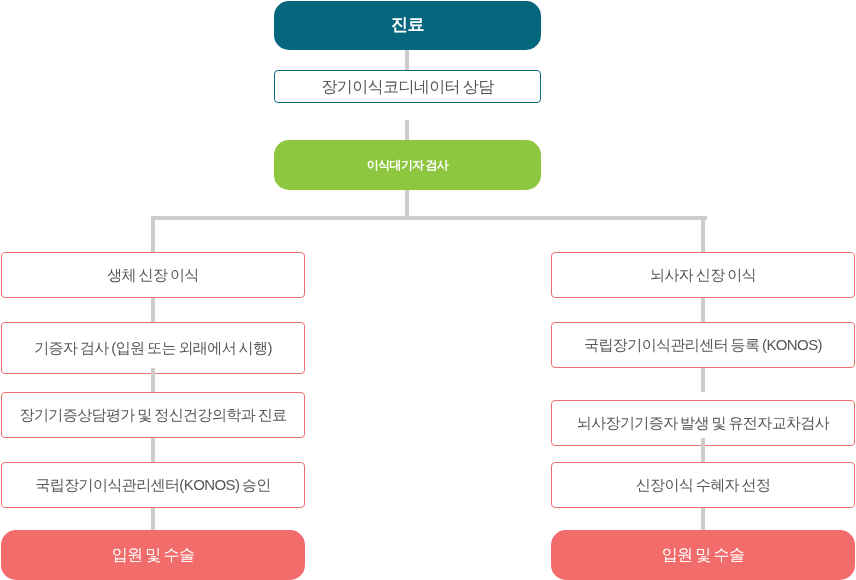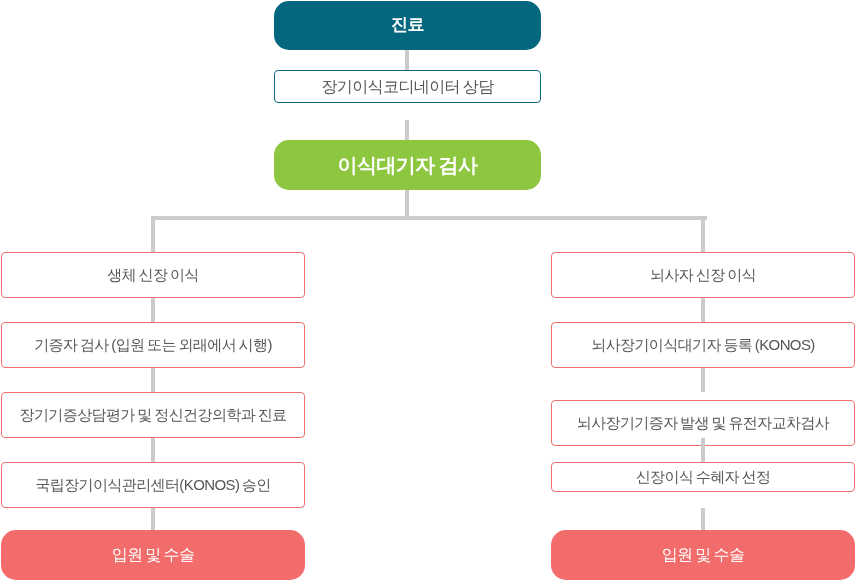--- a/index.html
+++ b/index.html
@@ -41,21 +41,21 @@
     background: #ffffff;
     border: 1px solid #0c6b81;
     border-radius: 4px;
     color: #55565a;
     font-size: 16px;
     font-weight: 400;
   }
   .fill-green {
     background: #8dc63f;
     color: #ffffff;
-    font-size: 20px;
+    font-size: 12px;
     font-weight: 600;
   }
   .outline-red {
     background: #ffffff;
     border: 1px solid #f0706f;
     border-radius: 4px;
     color: #55565a;
     font-size: 15px;
     font-weight: 400;
   }
@@ -87,45 +87,45 @@
 
   <div class="conn" style="left:405px;top:190px;width:4px;height:27px;"></div>
   <div class="conn" style="left:151px;top:216px;width:556px;height:4px;"></div>
   <div class="conn" style="left:151px;top:220px;width:4px;height:32px;"></div>
   <div class="conn" style="left:701px;top:220px;width:4px;height:32px;"></div>
 
   <div class="node left-col outline-red" style="top:252px;height:46px;">생체 신장 이식</div>
 
   <div class="conn" style="left:151px;top:298px;width:4px;height:24px;"></div>
 
-  <div class="node left-col outline-red" style="top:322px;height:46px;">기증자 검사 (입원 또는 외래에서 시행)</div>
+  <div class="node left-col outline-red" style="top:322px;height:52px;">기증자 검사 (입원 또는 외래에서 시행)</div>
 
   <div class="conn" style="left:151px;top:368px;width:4px;height:24px;"></div>
 
   <div class="node left-col outline-red" style="top:392px;height:46px;">장기기증상담평가 및 정신건강의학과 진료</div>
 
   <div class="conn" style="left:151px;top:438px;width:4px;height:24px;"></div>
 
   <div class="node left-col outline-red" style="top:462px;height:46px;">국립장기이식관리센터(KONOS) 승인</div>
 
   <div class="conn" style="left:151px;top:508px;width:4px;height:22px;"></div>
 
   <div class="node left-col fill-red" style="top:530px;height:50px;">입원 및 수술</div>
 
   <div class="node right-col outline-red" style="top:252px;height:46px;">뇌사자 신장 이식</div>
 
   <div class="conn" style="left:701px;top:298px;width:4px;height:24px;"></div>
 
-  <div class="node right-col outline-red" style="top:322px;height:46px;">뇌사장기이식대기자 등록 (KONOS)</div>
+  <div class="node right-col outline-red" style="top:322px;height:46px;">국립장기이식관리센터 등록 (KONOS)</div>
 
   <div class="conn" style="left:701px;top:368px;width:4px;height:24px;"></div>
 
   <div class="node right-col outline-red" style="top:392px;height:46px;margin-top:8px;">뇌사장기기증자 발생 및 유전자교차검사</div>
 
   <div class="conn" style="left:701px;top:438px;width:4px;height:24px;"></div>
 
-  <div class="node right-col outline-red" style="top:462px;height:30px;">신장이식 수혜자 선정</div>
+  <div class="node right-col outline-red" style="top:462px;height:46px;">신장이식 수혜자 선정</div>
 
   <div class="conn" style="left:701px;top:508px;width:4px;height:22px;"></div>
 
   <div class="node right-col fill-red" style="top:530px;height:50px;">입원 및 수술</div>
 
 </div>
 
 </body></html>

